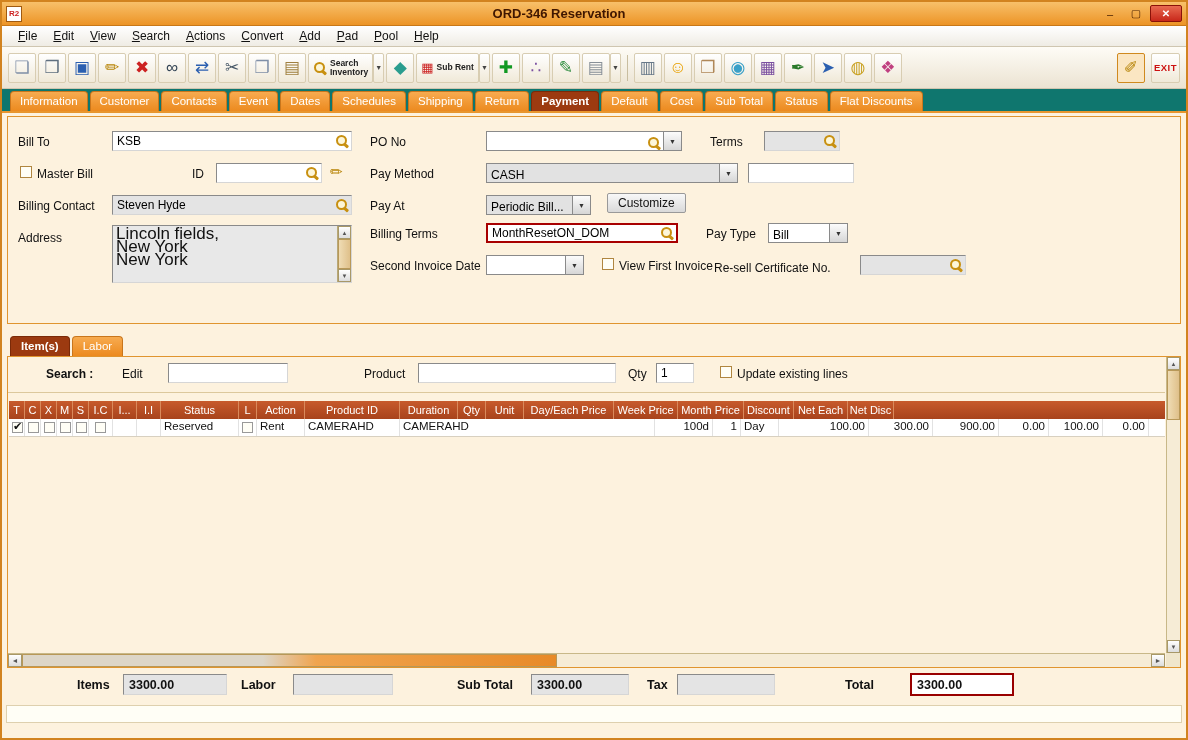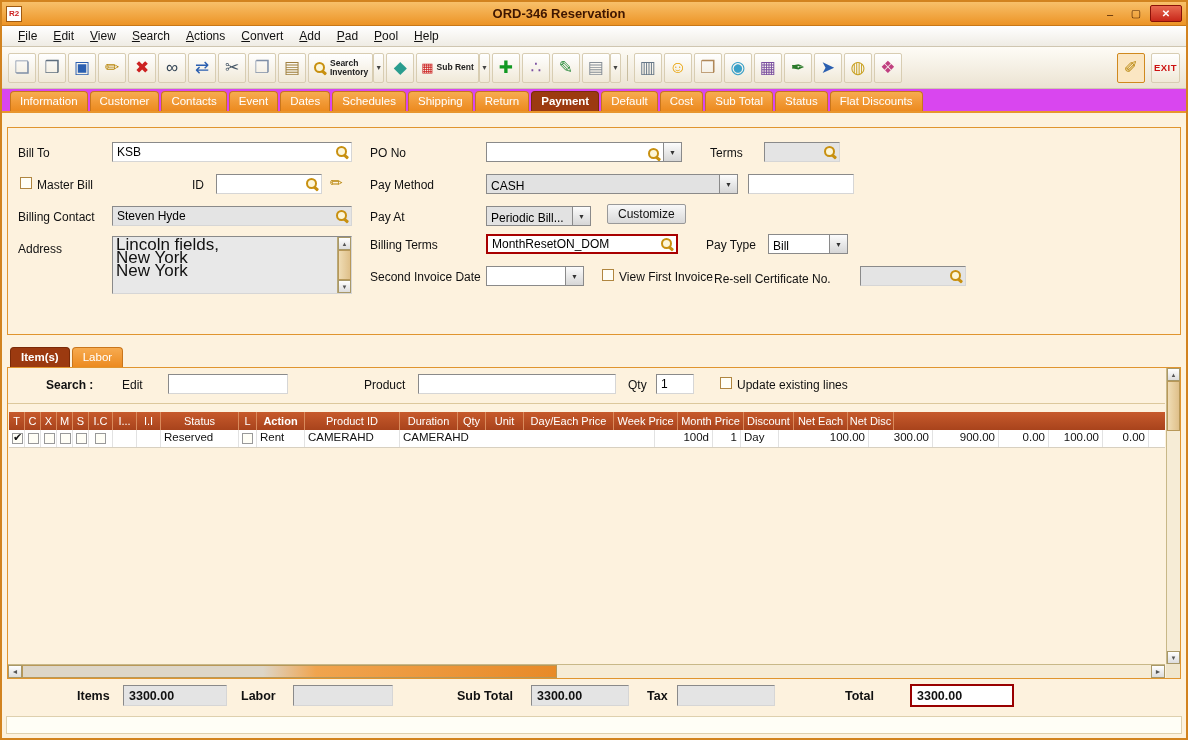--- a/index.html
+++ b/index.html
@@ -30,26 +30,26 @@
   .tsep{width:1px;height:26px;background:#c8bda0;margin:0 4px;display:inline-block}
   .tbtn.pressed{border:1px solid #d0891e;background:#fbe6c2}
   .tbtn.exit span{color:#cc1111;font-weight:bold;font-size:9.5px;letter-spacing:0.5px}
 
   
   .mag{display:inline-block;width:14px;height:14px;position:relative;flex:none}
   .mag::before{content:"";position:absolute;left:1px;top:1px;width:7px;height:7px;border:2px solid #c89010;border-radius:50%;background:#fdf6d8}
   .mag::after{content:"";position:absolute;width:6px;height:2.5px;background:#c89010;transform:rotate(40deg);left:8px;top:10px;border-radius:1px}
 
   
-  .tabbar{height:24px;flex:none;display:flex;align-items:flex-end;gap:2px;padding:2px 0 0 8px;border-bottom:2px solid #e8962e;background:#d946ef}
+  .tabbar{height:24px;flex:none;display:flex;align-items:flex-end;gap:2px;padding:2px 0 0 8px;border-bottom:2px solid #e8962e;background:#0f766e}
   .tab{height:20px;padding:3px 9px;font-size:11.5px;color:#fff;background:linear-gradient(#f7ab50,#ec8a1f);border:1px solid #c9761c;border-bottom:none;border-radius:4px 4px 0 0;white-space:nowrap}
   .tab.sel{background:#9c3a10;border-color:#7a2a08;font-weight:bold}
 
   
-  .panel{position:relative;margin:14px 5px 0;border:1px solid #e0952f;background:#fdf2de}
+  .panel{position:relative;margin:3px 5px 0;border:1px solid #e0952f;background:#fdf2de}
   .ppanel{height:208px;flex:none}
   .lbl{position:absolute;font-size:12px;color:#111;white-space:nowrap}
   .tf{position:absolute;height:20px;background:#fff;border:1px solid;border-color:#8a8a8a #d6d6d6 #d6d6d6 #8a8a8a;display:flex;align-items:center;padding:0 2px 0 4px;font-size:12px}
   .tf .tval{flex:1;overflow:hidden;white-space:nowrap}
   .tf.gray{background:#e4e4e4}
   .tf.red{border:2px solid #a80000}
   .combo{position:absolute;height:20px;display:flex}
   .cfield{flex:1;border:1px solid #8a8a8a;display:flex;align-items:flex-end;gap:2px;padding:0 2px 0 4px;font-size:12px;background:#fff;overflow:hidden;white-space:nowrap}
   .cfield .tval{flex:1;overflow:hidden;white-space:nowrap}
   .cfield.gray{background:#e2e2e2}
@@ -367,21 +367,21 @@
           <div class="th" style="width: 16px;">T</div>
           <div class="th" style="width: 16px;">C</div>
           <div class="th" style="width: 16px;">X</div>
           <div class="th" style="width: 16px;">M</div>
           <div class="th" style="width: 16px;">S</div>
           <div class="th" style="width: 24px;">I.C</div>
           <div class="th" style="width: 24px;">I...</div>
           <div class="th" style="width: 24px;">I.I</div>
           <div class="th" style="width: 78px;">Status</div>
           <div class="th" style="width: 18px;">L</div>
-          <div class="th" style="width: 48px; font-weight: bold;">Action</div>
+          <div class="th" style="width: 48px;">Action</div>
           <div class="th" style="width: 95px;">Product ID</div>
           <div class="th" style="width: 58px;">Duration</div>
           <div class="th" style="width: 28px;">Qty</div>
           <div class="th" style="width: 38px;">Unit</div>
           <div class="th" style="width: 90px;">Day/Each Price</div>
           <div class="th" style="width: 64px;">Week Price</div>
           <div class="th" style="width: 66px;">Month Price</div>
           <div class="th" style="width: 50px;">Discount</div>
           <div class="th" style="width: 54px;">Net Each</div>
           <div class="th" style="width: 46px;">Net Disc</div>

